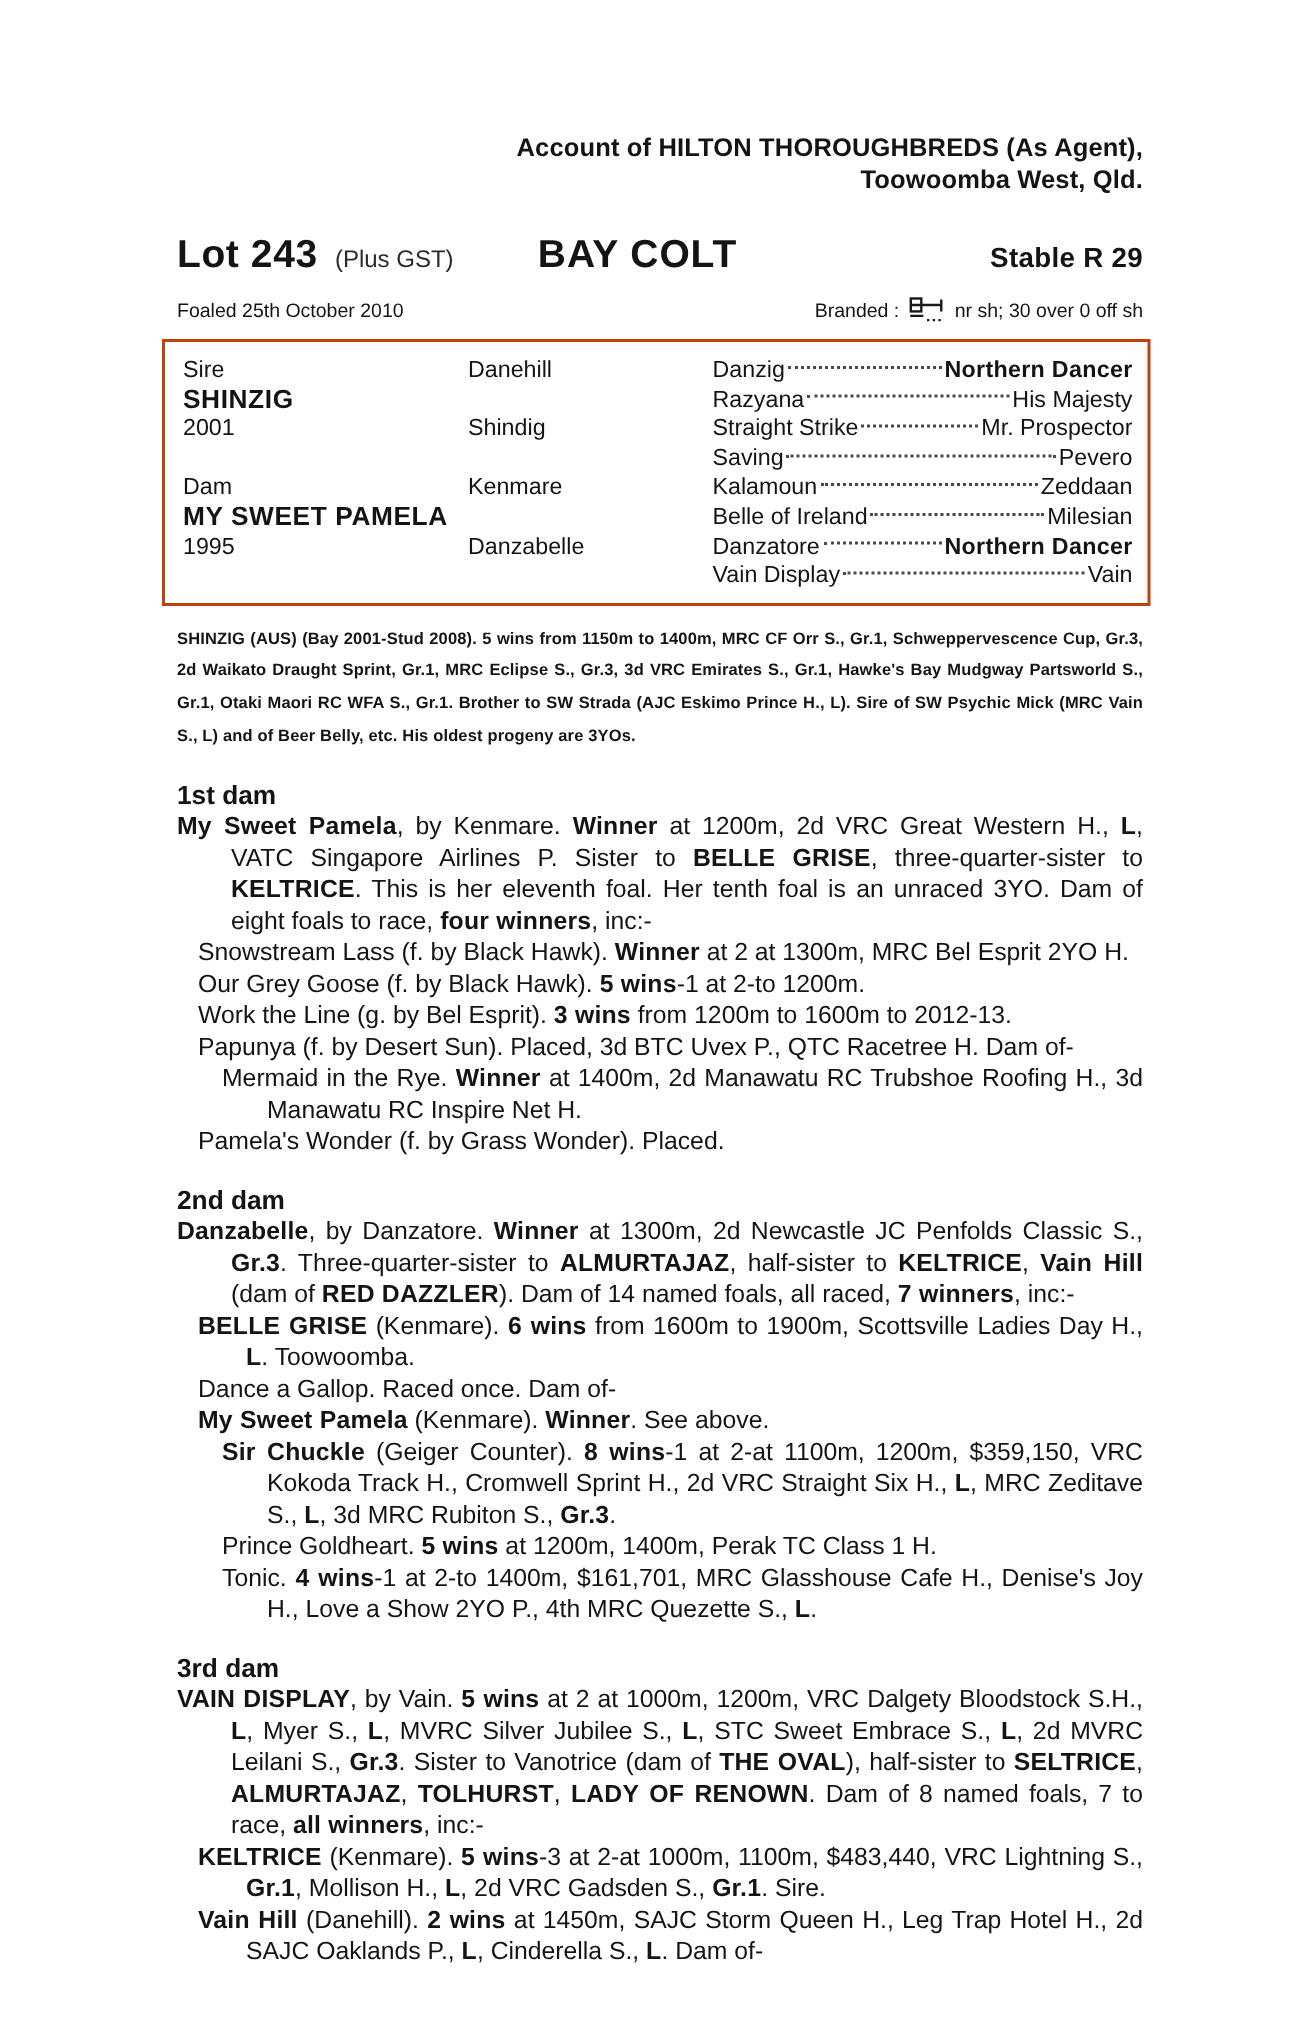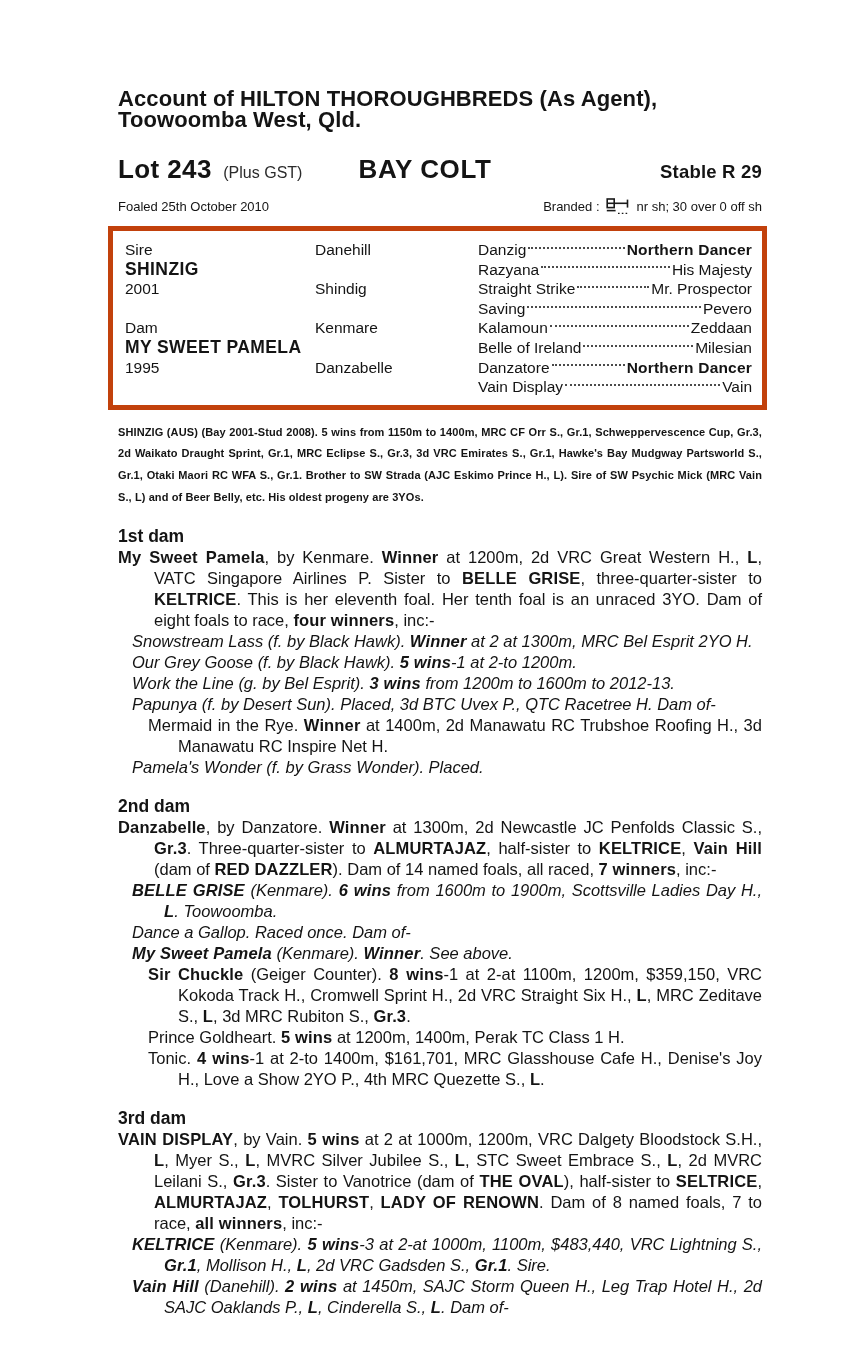--- a/index.html
+++ b/index.html
@@ -3,52 +3,52 @@
 <meta charset="utf-8">
 <style>
   html,body{margin:0;padding:0;background:#fff;}
   .page{
     width:860px;height:1356px;background:#ffffff;color:#141414;
     font-family:"Liberation Sans",sans-serif;
     box-sizing:border-box;padding:88px 98px 0 118px;
     overflow:hidden;position:relative;
   }
   
-  .account{text-align:left;font-weight:bold;font-size:22px;line-height:21px;letter-spacing:.1px;}
+  .account{text-align:right;font-weight:bold;font-size:17px;line-height:21px;letter-spacing:.1px;}
   .lot-row{display:grid;grid-template-columns:1fr auto 1fr;align-items:baseline;margin-top:24px;}
   .lot-left{white-space:nowrap;}
   .lot-num{font-size:26px;font-weight:bold;letter-spacing:.4px;}
   .lot-gst{font-size:16px;color:#2b2b2b;margin-left:7px;}
   .lot-title{font-size:26px;font-weight:bold;text-align:center;letter-spacing:.6px;padding-right:30px;}
   .lot-stable{font-size:18.5px;font-weight:bold;text-align:right;letter-spacing:.2px;}
   .foal-row{display:flex;justify-content:space-between;margin-top:11px;font-size:13px;line-height:21px;}
   .branded{display:flex;align-items:center;gap:4px;}
   .brand-glyph{display:inline-block;line-height:0;margin:0 2px;}
   
   .pedigree{
-    border:5px solid #c2410c;margin-top:9px;margin-left:-10px;margin-right:-5px;
+    border:2px solid #c2410c;margin-top:9px;margin-left:-10px;margin-right:-5px;
     padding:9px 10px 8px 12px;
     display:grid;grid-template-columns:190px 163px 1fr;grid-auto-rows:19.6px;
     font-size:15.5px;line-height:19.6px;
   }
   .pcell{white-space:nowrap;overflow:visible;}
   .pbig{font-weight:bold;font-size:17.5px;letter-spacing:.4px;}
   .pc3{display:flex;align-items:center;min-width:0;}
   .pc3 .pl,.pc3 .pr{white-space:nowrap;}
   .pc3 .dots{flex:1 1 auto;border-bottom:2px dotted #4a4a4a;margin:0 2px 4px 2px;min-width:8px;}
   .pc3 b{letter-spacing:.2px;}
   
   .sire-note{margin-top:12px;font-weight:bold;font-size:11px;line-height:21.6px;text-align:justify;letter-spacing:.1px;}
   
   .dam-section{margin-top:17px;}
   .dam-heading{font-weight:bold;font-size:17.5px;line-height:22px;}
   .para{margin:0;font-size:16.5px;line-height:21px;text-align:justify;}
   .para b{letter-spacing:.15px;}
   .L0{padding-left:36px;text-indent:-36px;}
-  .L1{margin-left:14px;padding-left:32px;text-indent:-32px;font-style:italic;}
+  .L1{margin-left:14px;padding-left:32px;text-indent:-32px;}
   .L2{margin-left:30px;padding-left:30px;text-indent:-30px;}
 </style>
 </head>
 <body>
 
 <div class="page">
 
   <div class="account">
     <div>Account of HILTON THOROUGHBREDS (As Agent),</div>
     <div>Toowoomba West, Qld.</div>

